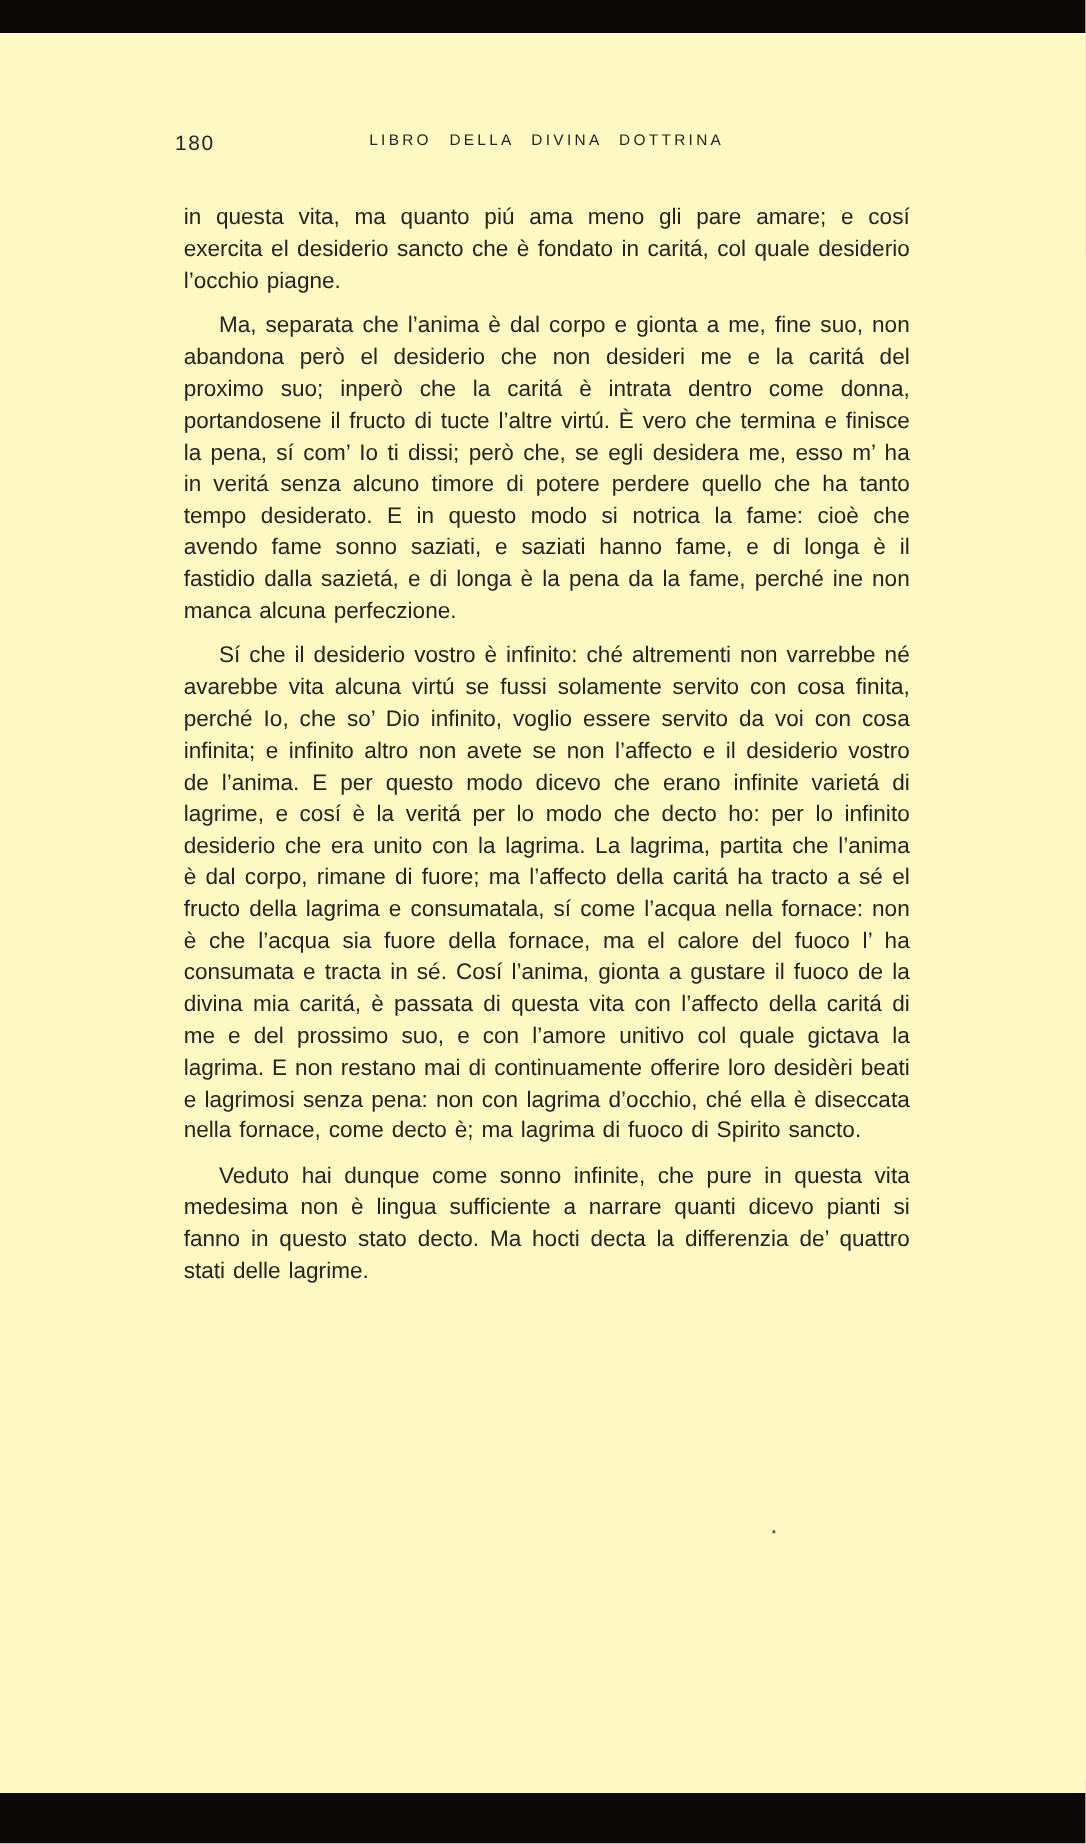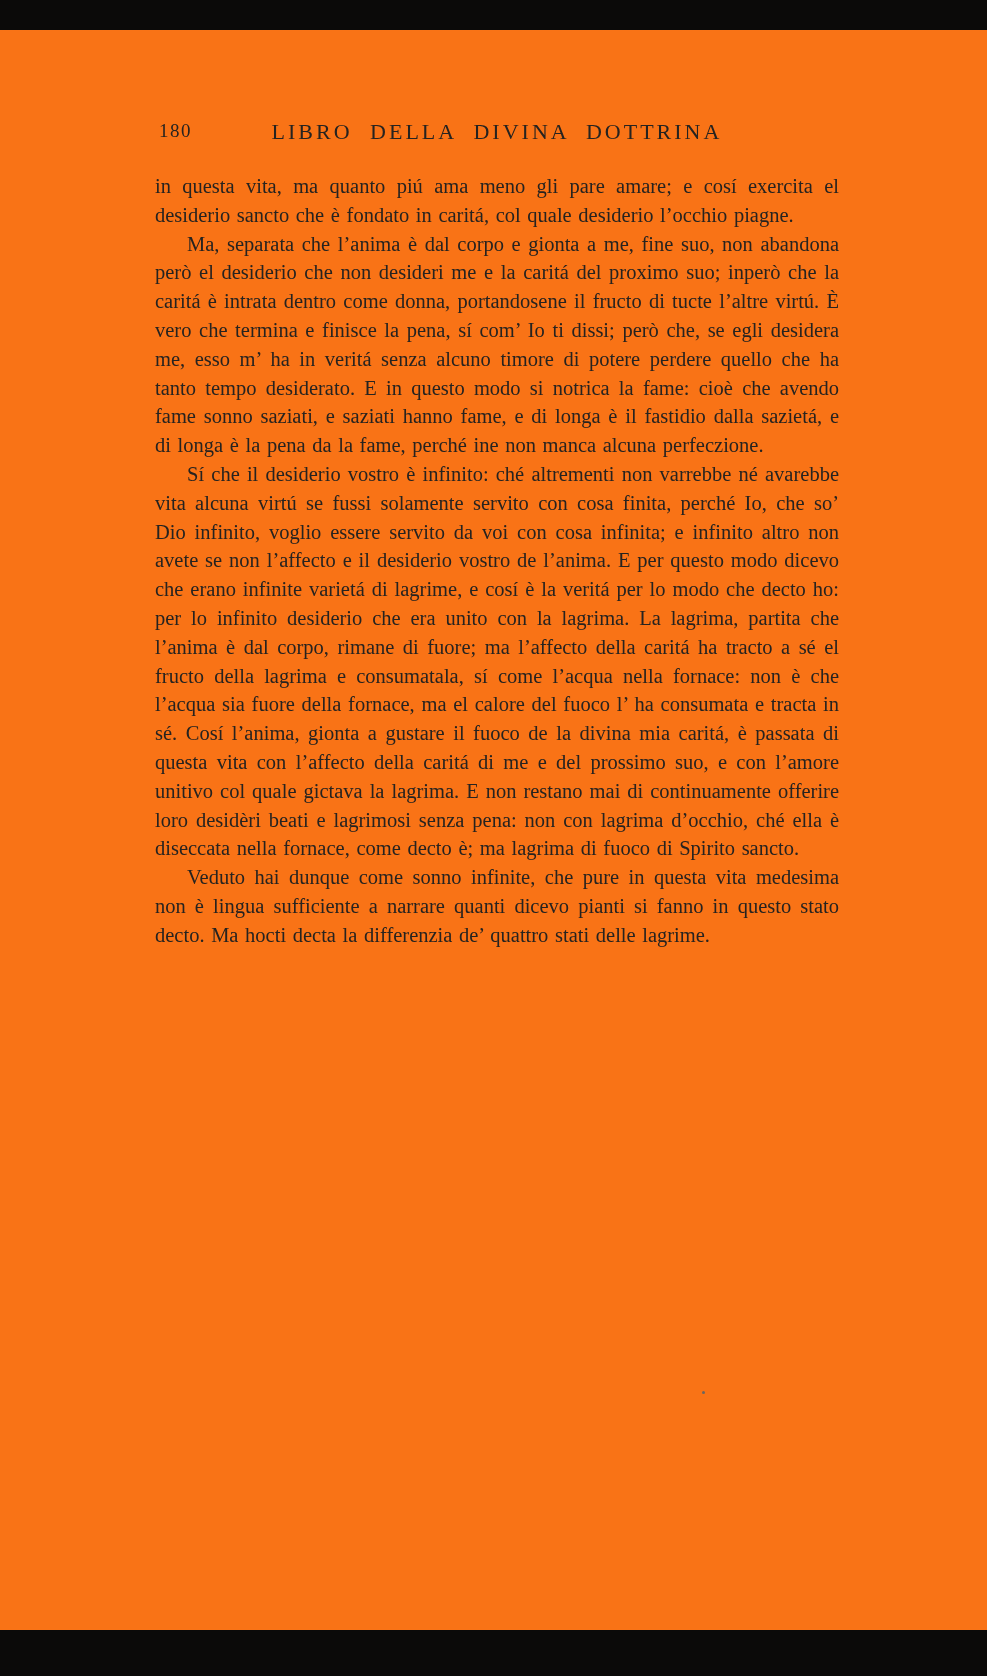--- a/index.html
+++ b/index.html
@@ -5,23 +5,23 @@
   html, body {
     margin: 0;
     padding: 0;
     background: #d8d6d1;
   }
   .scan {
     position: relative;
     width: 987px;
     height: 1676px;
     margin: 0 auto;
-    background: #f97316;
+    background: #fef9c3;
     overflow: hidden;
-    font-family: Liberation Serif, serif;
+    font-family: Liberation Sans, sans-serif;
     color: #262320;
   }
   .scan-bar {
     position: absolute;
     left: 0;
     width: 100%;
     background: #0b0a09;
   }
   .scan-bar.top { top: 0; height: 30px; }
   .scan-bar.bottom { bottom: 0; height: 46px; }
@@ -34,37 +34,37 @@
     text-align: center;
   }
   .pageno {
     position: absolute;
     left: 4px;
     top: 1px;
     font-size: 19px;
     letter-spacing: 1.5px;
   }
   .running-title {
-    font-size: 22px;
+    font-size: 14px;
     letter-spacing: 3px;
     word-spacing: 9px;
   }
 
   .text-block {
     position: absolute;
     top: 172px;
     left: 155px;
     width: 684px;
     font-size: 20.5px;
     line-height: 28.8px;
     text-align: justify;
     text-justify: inter-word;
   }
   .text-block p {
-    margin: 0;
+    margin: 12px;
     word-spacing: 1.5px;
   }
   .text-block p.indent {
     text-indent: 32px;
   }
 
   .scan-speck {
     position: absolute;
     background: #6b675f;
     border-radius: 50%;

